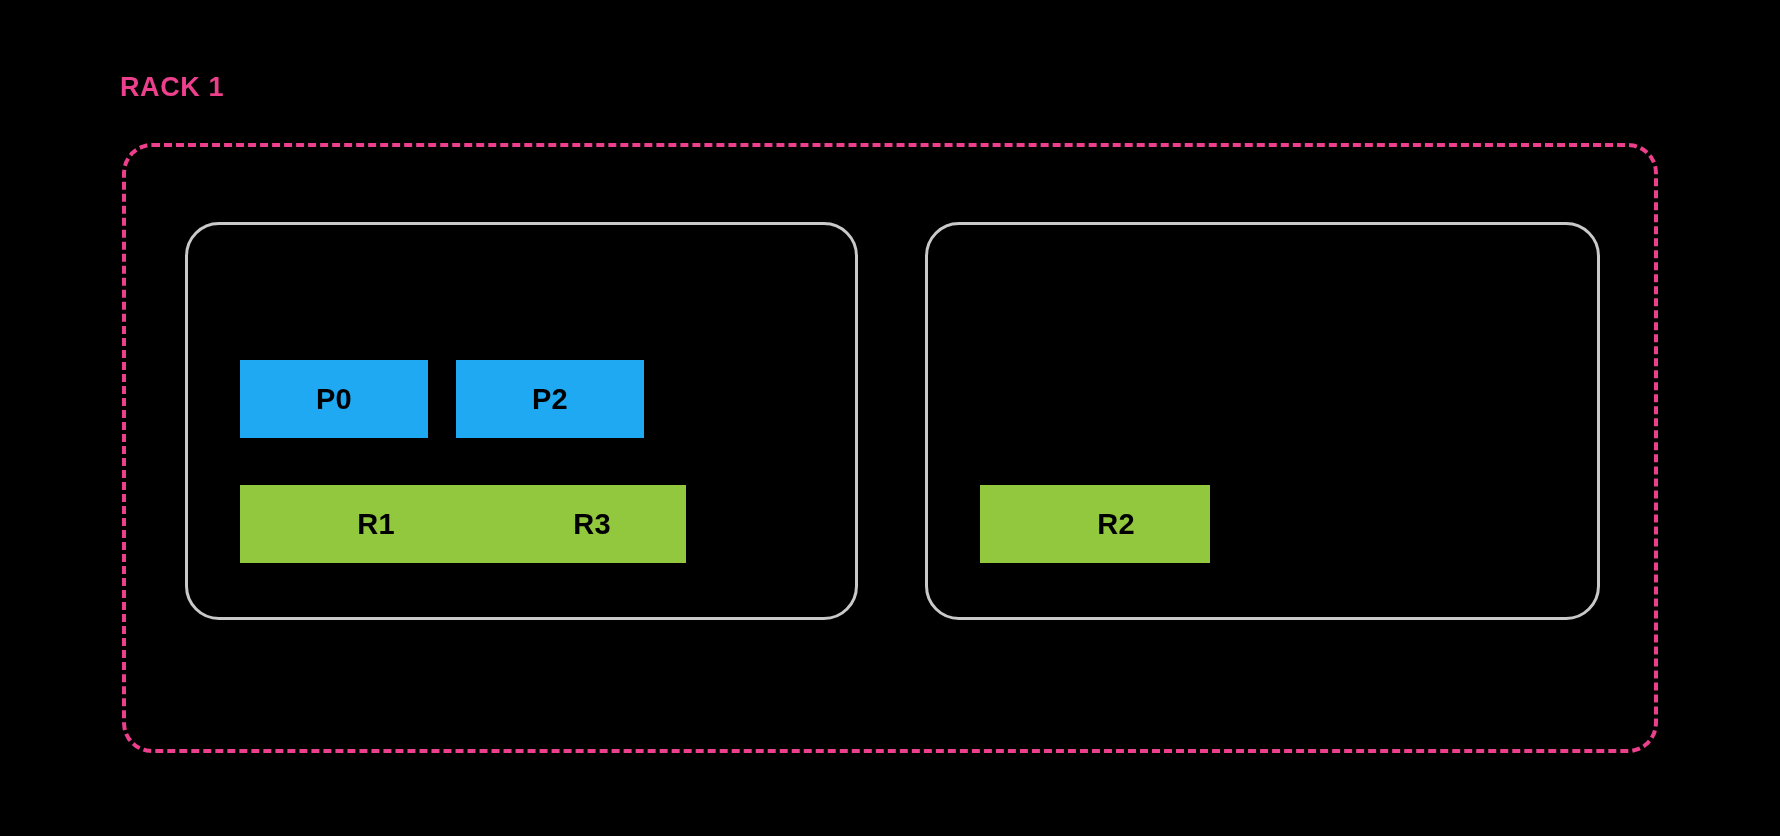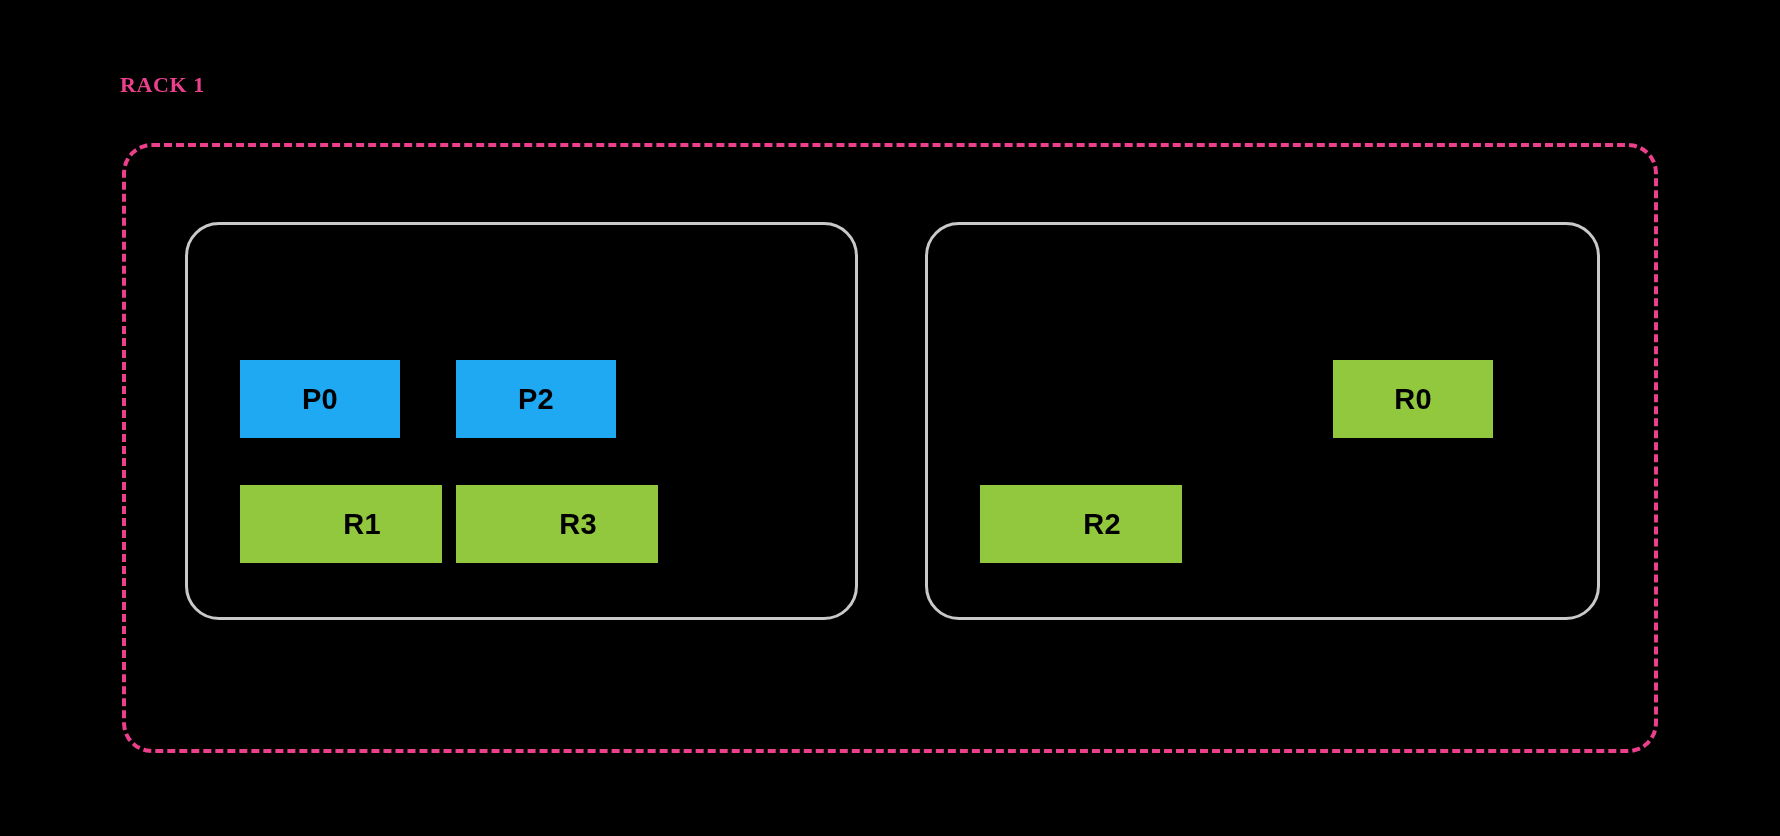--- a/index.html
+++ b/index.html
@@ -20,27 +20,26 @@
     width: 1780px;
     height: 836px;
     background: #000000;
   }
 
   
   .rack-label {
     position: absolute;
     left: 120px;
     top: 74px;
-    font-size: 22px;
+    font-size: 27px;
     font-weight: bold;
     letter-spacing: 0.6px;
     color: #ec3f8c;
     white-space: nowrap;
     line-height: 1;
-    font-family: Liberation Serif, serif;
   }
 
   
   .rack-boundary {
     position: absolute;
     left: 122px;
     top: 143px;
     width: 1536px;
     height: 610px;
     box-sizing: border-box;
@@ -60,21 +59,21 @@
     background: transparent;
   }
 
   
   .node.node-left  { left: 185px; width: 673px; }
   .node.node-right { left: 925px; width: 675px; }
 
   
   .chip {
     position: absolute;
-    width: 160px;
+    width: 188px;
     height: 78px;
     display: flex;
     align-items: center;
     justify-content: center;
     font-size: 29px;
     font-weight: bold;
     color: #000000;
     letter-spacing: 0.3px;
     line-height: 1;
     user-select: none;
@@ -108,17 +107,16 @@
   <div class="node node-left"></div>
 
   <div class="chip partition row-top lcol-0">P0</div>
   <div class="chip partition row-top lcol-1">P2</div>
 
   <div class="chip replica row-bottom lcol-0">R1</div>
   <div class="chip replica row-bottom lcol-1">R3</div>
 
   <div class="node node-right"></div>
 
-  <div class="chip replica row-top rcol-2">R0</div>
 
   <div class="chip replica row-bottom rcol-0">R2</div>
 
 </div>
 
 </body></html>

